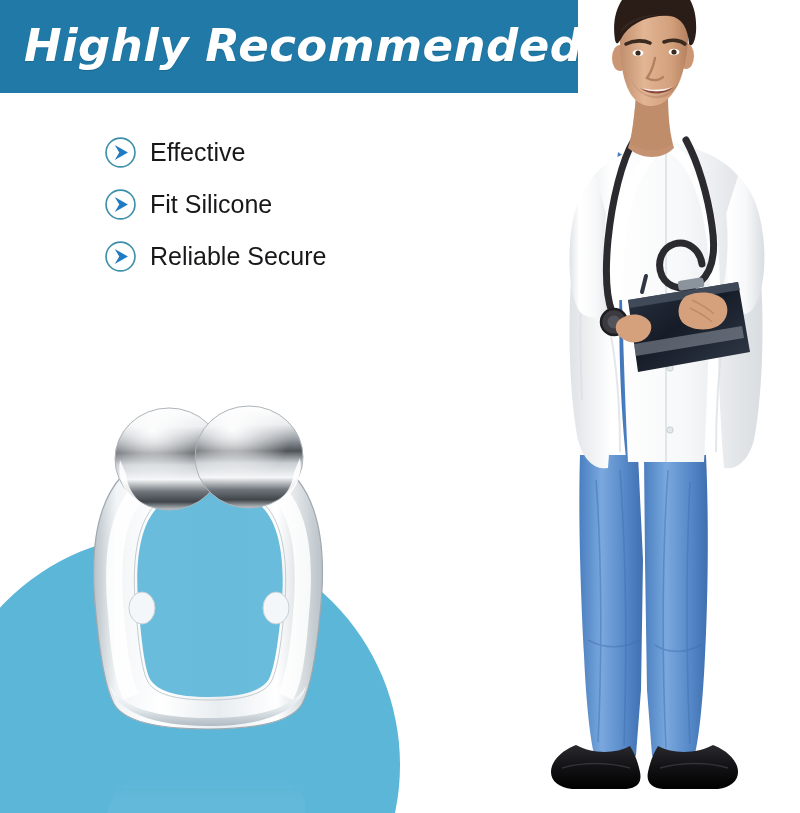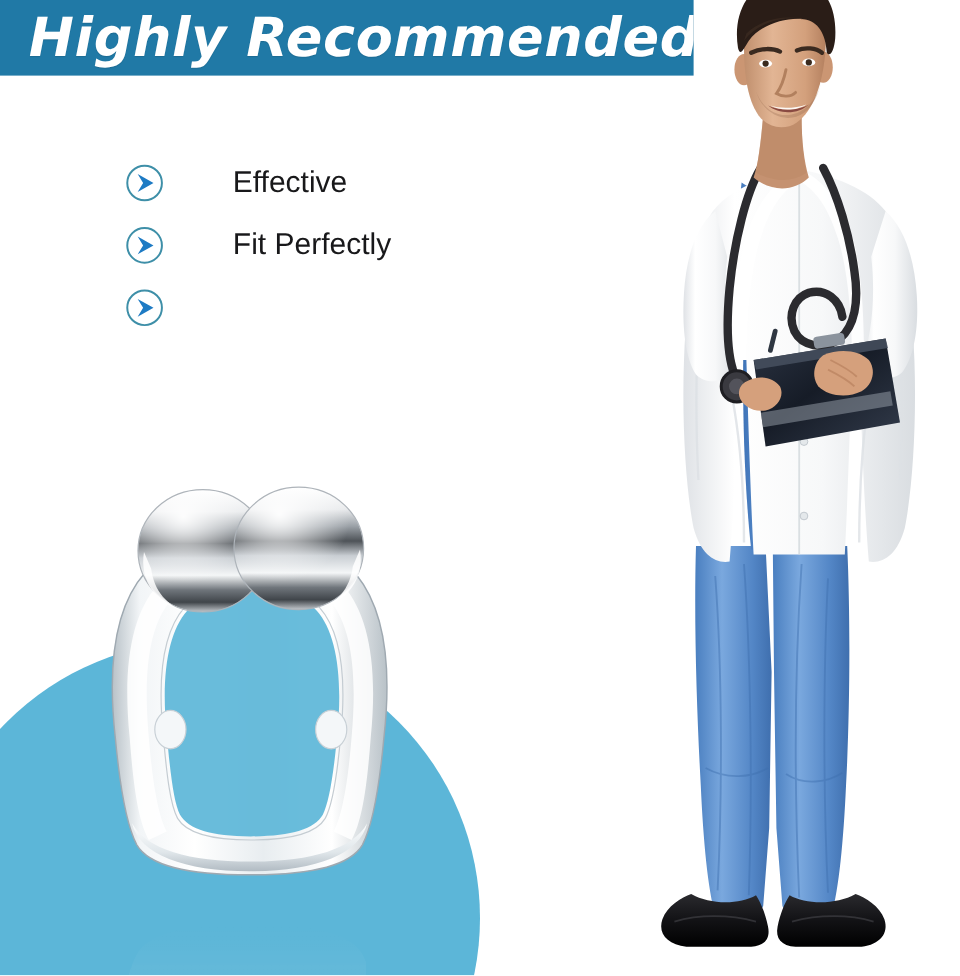--- a/index.html
+++ b/index.html
@@ -19,21 +19,21 @@
     background: #ffffff;
     overflow: hidden;
   }
 
   
   .banner {
     position: absolute;
     left: 0;
     top: 0;
     width: 578px;
-    height: 63px;
+    height: 93px;
     background: #2079a6;
     overflow: hidden;
   }
   .banner-title {
     position: absolute;
     left: 24px;
     top: 50%;
     transform: translateY(-52%);
     color: #ffffff;
     font-family: "DejaVu Sans", sans-serif;
@@ -49,21 +49,20 @@
   .features {
     position: absolute;
     left: 104px;
     top: 126px;
     width: 430px;
   }
   .feature-row {
     display: flex;
     align-items: center;
     height: 52px;
-    gap: 44px;
   }
   .feature-icon {
     flex: 0 0 auto;
     width: 33px;
     height: 33px;
     display: block;
   }
   .feature-label {
     margin-left: 13px;
     font-family: "Liberation Sans", sans-serif;
@@ -134,29 +133,30 @@
         <path d="M13 11 L29 20 L13 29 L18.5 20 Z" fill="#1e7bc4"></path>
       </svg>
       <span class="feature-label">Effective</span>
     </div>
 
     <div class="feature-row">
       <svg class="feature-icon" viewBox="0 0 40 40">
         <circle cx="20" cy="20" r="17.5" fill="#ffffff" stroke="#3e8fa8" stroke-width="2"></circle>
         <path d="M13 11 L29 20 L13 29 L18.5 20 Z" fill="#1e7bc4"></path>
       </svg>
-      <span class="feature-label">Fit Perfectly</span>
+      <span class="feature-label">Fit Silicone</span>
     </div>
 
 
     <div class="feature-row">
       <svg class="feature-icon" viewBox="0 0 40 40">
         <circle cx="20" cy="20" r="17.5" fill="#ffffff" stroke="#3e8fa8" stroke-width="2"></circle>
         <path d="M13 11 L29 20 L13 29 L18.5 20 Z" fill="#1e7bc4"></path>
       </svg>
+      <span class="feature-label">Reliable Secure</span>
     </div>
 
 
   </div>
 
   <div class="product-area">
     <div class="blue-disc"></div>
 
     <svg class="product-svg" viewBox="0 0 420 413">
       <defs>

